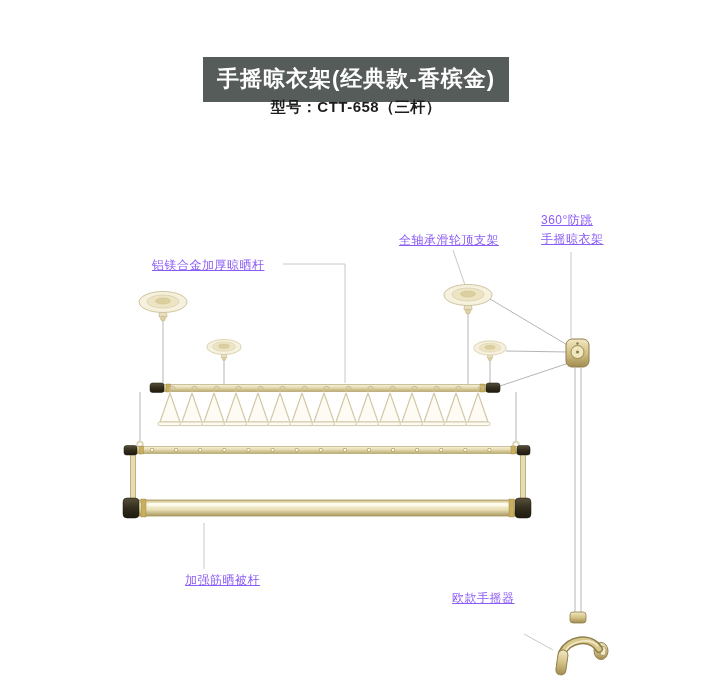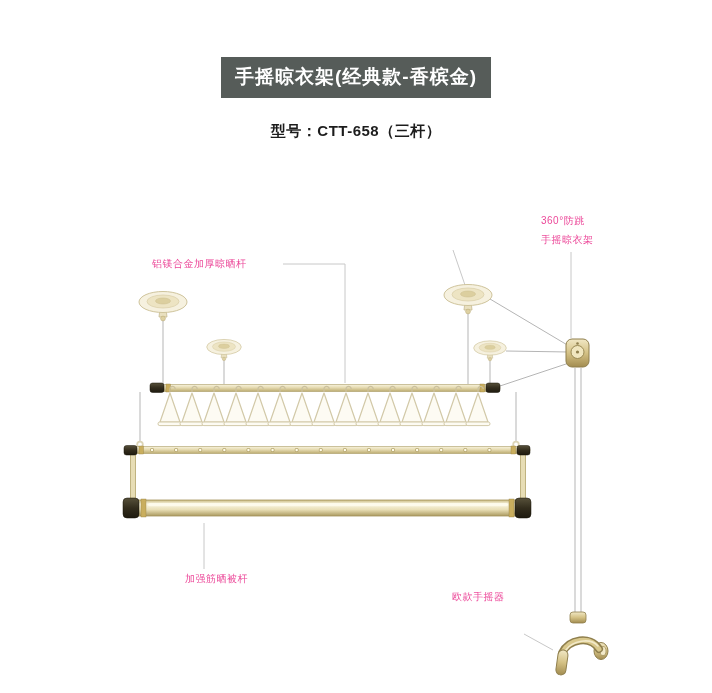--- a/index.html
+++ b/index.html
@@ -12,49 +12,50 @@
     overflow: hidden;
     font-family: "Liberation Sans", "DejaVu Sans", sans-serif;
   }
   .title-banner {
     position: absolute;
     left: 50%;
     top: 57px;
     transform: translateX(-50%);
     background: #565c59;
     color: #ffffff;
-    font-size: 19px;
+    font-size: 22px;
     font-weight: bold;
     letter-spacing: 1px;
     padding: 7px 14px 8px 14px;
     white-space: nowrap;
   }
   .model-line {
     position: absolute;
-    top: 122px;
+    top: 98px;
     left: 0;
     width: 100%;
     text-align: center;
     font-size: 15px;
     font-weight: 600;
     color: #1c1c1c;
     letter-spacing: 0.5px;
   }
   .illustration {
     position: absolute;
     left: 0;
     top: 0;
   }
   .callout {
     position: absolute;
-    font-size: 10px;
-    color: #ec4899;
+    font-size: 12px;
+    color: #8b5cf6;
     letter-spacing: 0.5px;
     white-space: nowrap;
     z-index: 2;
+    text-decoration: underline;
   }
   .callout .line2 { display: block; }
   .two-line { line-height: 19px; }
 </style>
 </head>
 <body>
 
 <div class="page">
 
   <div class="title-banner">
@@ -196,20 +197,21 @@
       <ellipse cx="603" cy="651" rx="3" ry="4.5" fill="#f2e9c8" stroke="#9a8a55" stroke-width="0.7"></ellipse>
       <path d="M599,649 C590,635 569,639 562,653" fill="none" stroke="#8f7f4d" stroke-width="8" stroke-linecap="round"></path>
       <path d="M599,649 C590,635 569,639 562,653" fill="none" stroke="#d9c88c" stroke-width="5" stroke-linecap="round"></path>
       <path d="M598,646 C590,637 572,641 566,650" fill="none" stroke="#f2e9c8" stroke-width="1.6" stroke-linecap="round"></path>
       <rect x="557" y="650" width="10" height="25" rx="5" fill="url(#goldGrad)" stroke="#8f7f4d" stroke-width="1" transform="rotate(8 562 662)"></rect>
     </g>
   </svg>
 
   <div class="callout" style="left:152px; top:257px;text-align:right;">铝镁合金加厚晾晒杆</div>
 
+  <div class="callout" style="left:399px; top:232px;">全轴承滑轮顶支架</div>
 
   <div class="callout two-line" style="left:541px; top:211px;">
     <span>360°防跳</span>
     <span class="line2">手摇晾衣架</span>
   </div>
 
   <div class="callout" style="left:185px; top:572px;">加强筋晒被杆</div>
 
   <div class="callout" style="left:452px; top:590px;">欧款手摇器</div>
 

